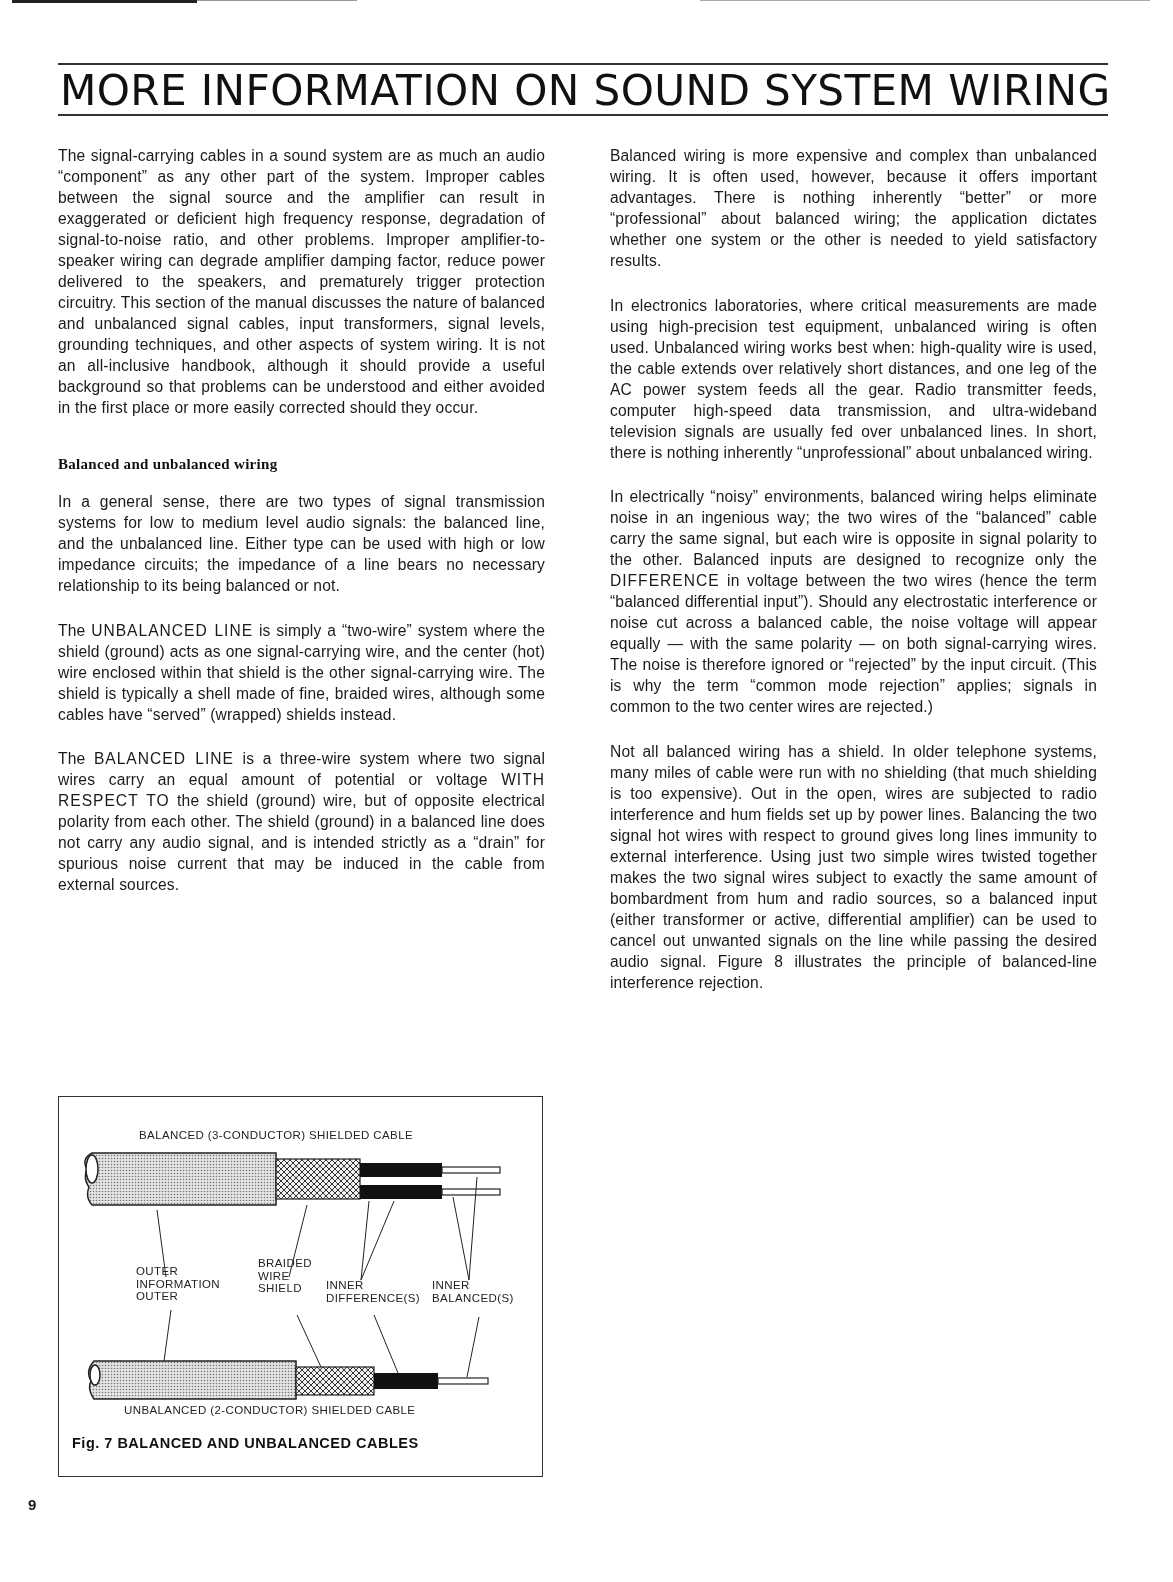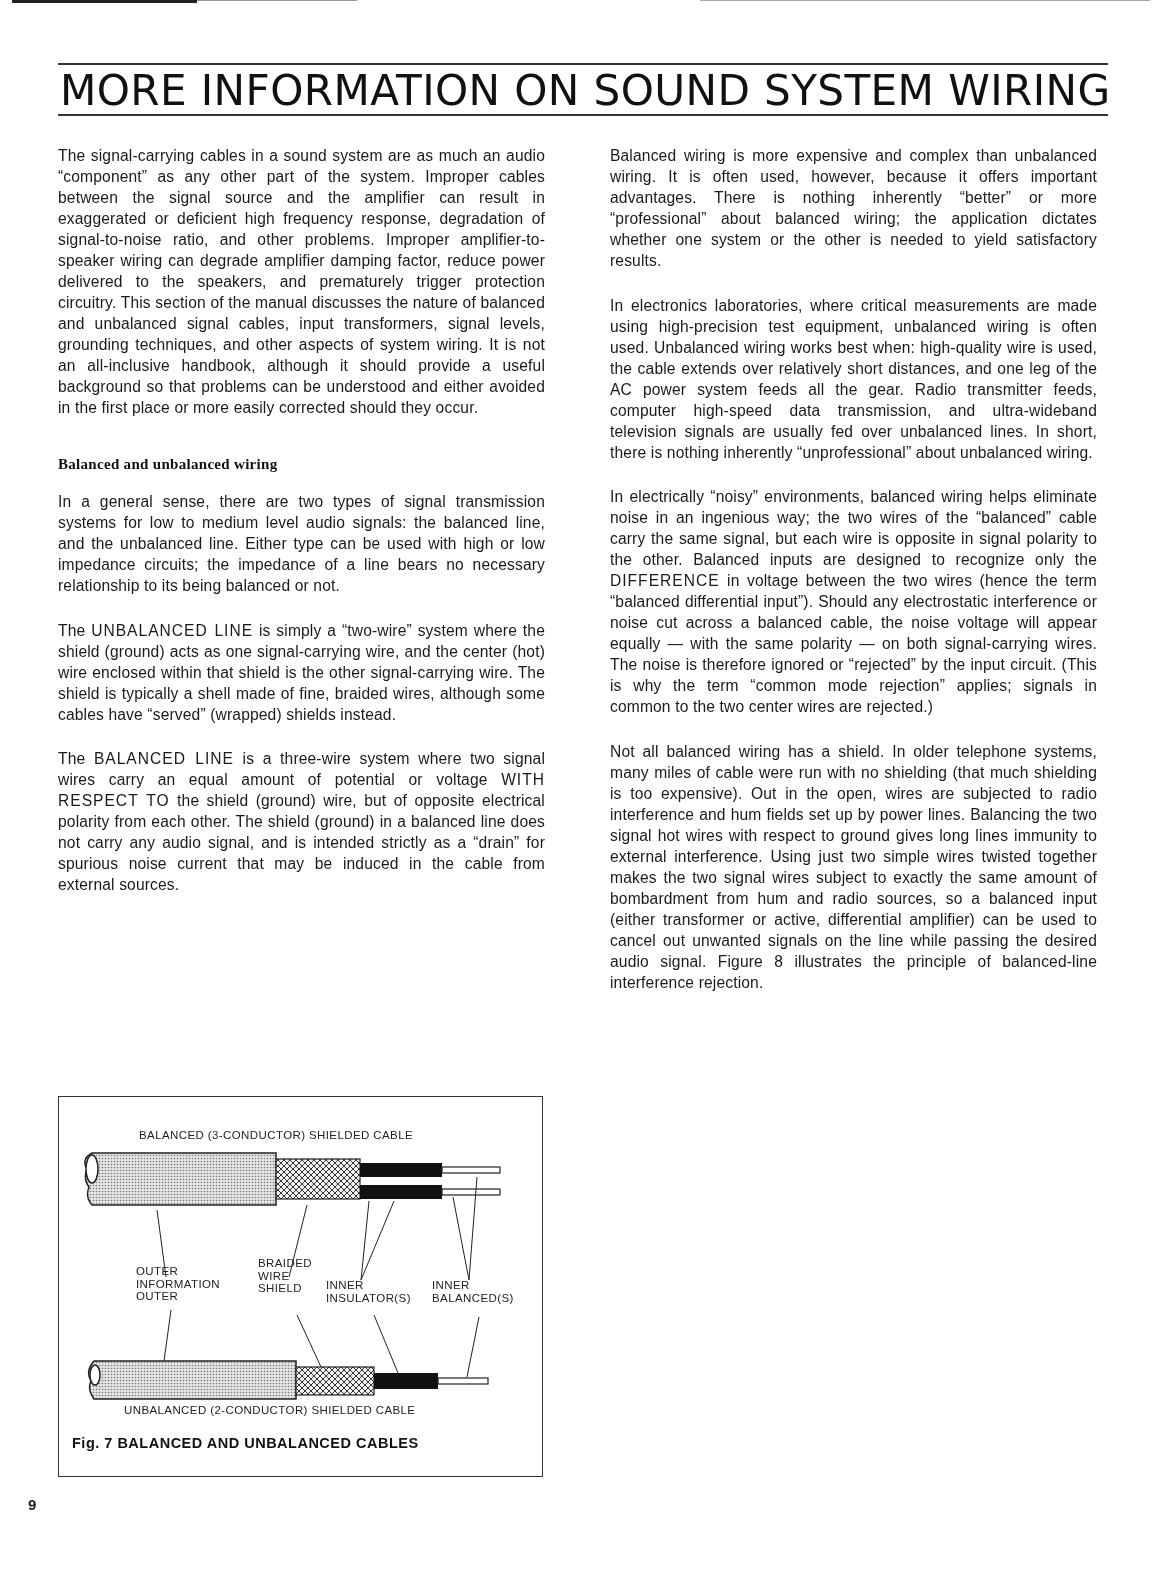--- a/index.html
+++ b/index.html
@@ -118,21 +118,21 @@
     <div>INFORMATION</div>
     <div>OUTER</div>
   </div>
   <div class="fig-label" style="left:199px; top:160px;">
     <div>BRAIDED</div>
     <div>WIRE</div>
     <div>SHIELD</div>
   </div>
   <div class="fig-label" style="left:267px; top:182px;">
     <div>INNER</div>
-    <div>INSULATOR(S)</div>
+    <div>DIFFERENCE(S)</div>
   </div>
   <div class="fig-label" style="left:373px; top:182px;">
     <div>INNER</div>
     <div>BALANCED(S)</div>
   </div>
   <div class="fig-label" style="left:65px; top:307px;">UNBALANCED (2-CONDUCTOR) SHIELDED CABLE</div>
   <div class="fig-caption">Fig. 7  BALANCED AND UNBALANCED CABLES</div>
 </div>
 
 <div class="page-number">9</div>

